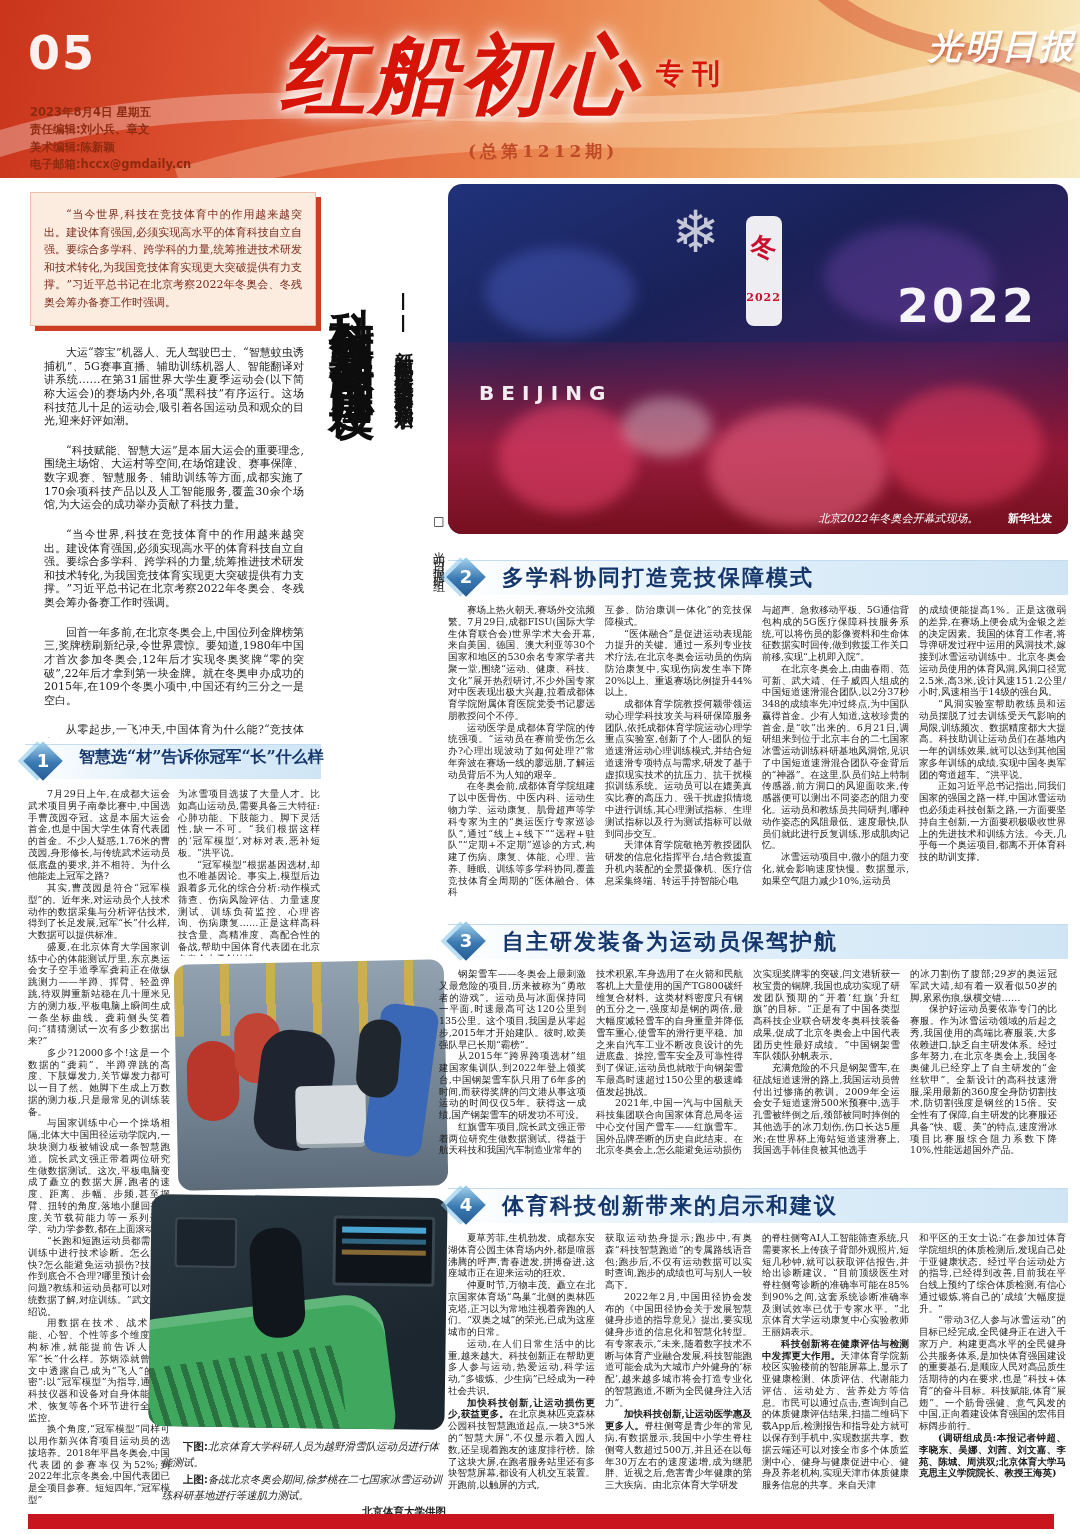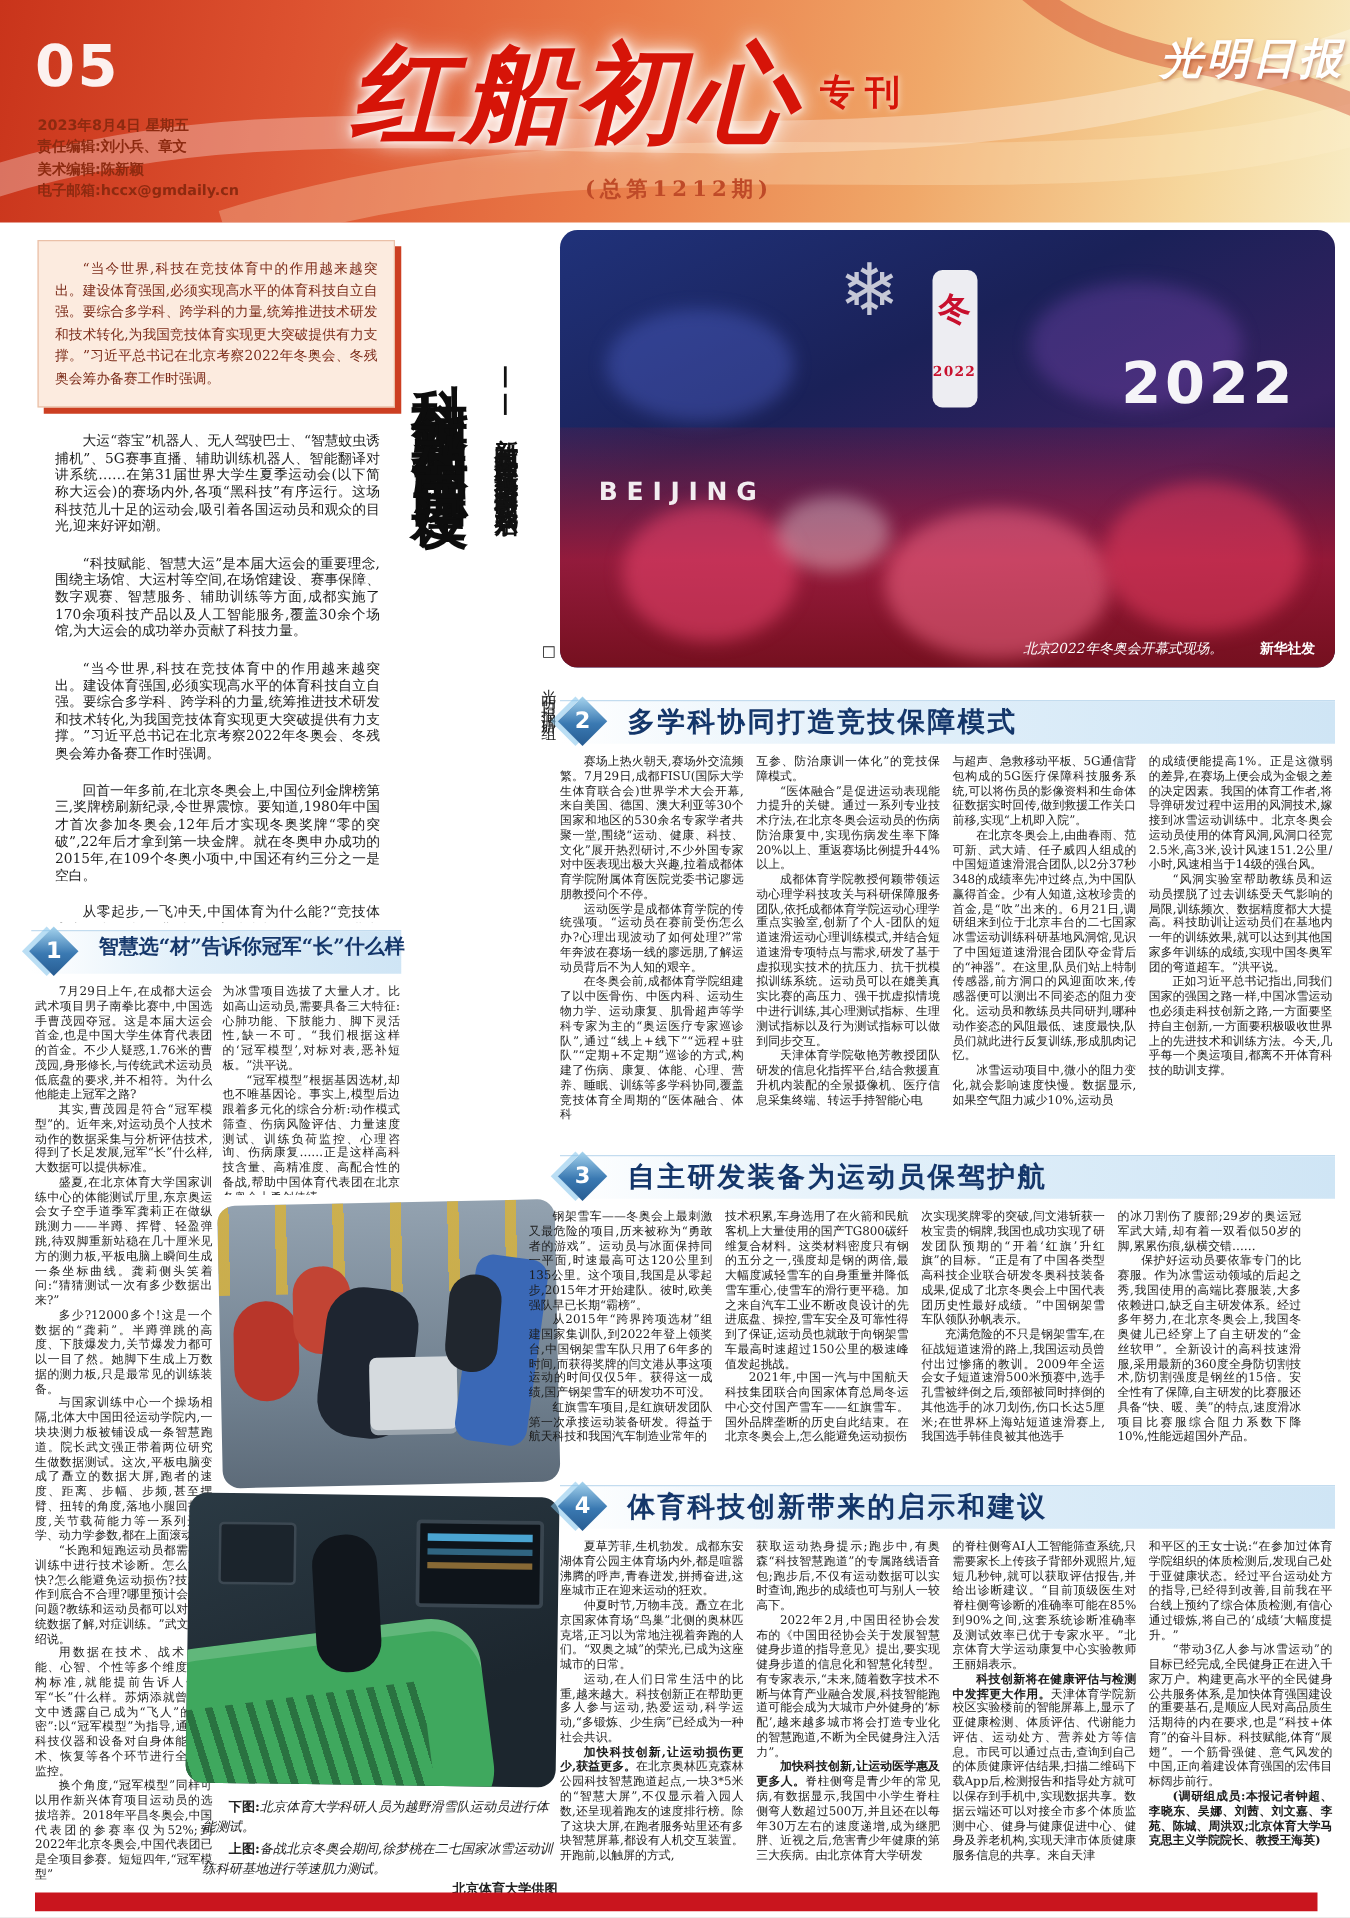--- a/index.html
+++ b/index.html
@@ -4,21 +4,21 @@
 <style>
   html,body{margin:0;padding:0;background:#dedede;}
   .page{position:relative;width:1080px;height:1534px;margin:0 auto;background:#fff;
         font-family:"DejaVu Serif",serif;overflow:hidden;}
   
   .banner{position:absolute;left:0;top:0;width:1080px;height:178px;overflow:hidden;
     background:linear-gradient(100deg,#c9341b 0%,#dd5230 22%,#e97a48 45%,#f0a869 68%,#f6d79d 88%,#f8ecc4 100%);}
   .banner svg{position:absolute;left:0;top:0;}
   .pagenum{position:absolute;left:28px;top:26px;color:rgba(255,255,255,.93);
     font:bold 46px "DejaVu Sans",sans-serif;letter-spacing:2px;}
-  .dateblock{position:absolute;left:30px;top:92px;color:#8d2a10;font-family:"DejaVu Sans",sans-serif;
+  .dateblock{position:absolute;left:30px;top:104px;color:#8d2a10;font-family:"DejaVu Sans",sans-serif;
     font-size:11.5px;font-weight:bold;line-height:1.5;}
   .masttitle{position:absolute;left:280px;top:18px;color:#d61408;font-size:86px;font-weight:bold;
     font-style:italic;letter-spacing:4px;white-space:nowrap;
     text-shadow:0 0 6px #fff,0 0 14px rgba(255,255,255,.95),0 0 22px rgba(255,255,255,.7);}
   .masttitle .suffix{font-size:28px;font-style:normal;letter-spacing:8px;margin-left:16px;
     vertical-align:22px;text-shadow:0 0 6px rgba(255,255,255,.8);}
   .issue{position:absolute;left:468px;top:140px;color:#bf4a28;font-size:17px;font-weight:bold;letter-spacing:4px;}
   .papername{position:absolute;left:928px;top:24px;color:#fff;font-size:34px;font-weight:bold;
     font-style:italic;letter-spacing:3px;text-shadow:1px 2px 3px rgba(140,40,15,.45);}
   
@@ -237,25 +237,25 @@
       </div>
   </div>
 
   <div class="sec-header" style="left:448px;top:922px;width:620px;">
     <div class="sec-band"></div>
     <div class="diamond">
         <span>3</span>
       </div>
     <div class="sec-title">自主研发装备为运动员保驾护航</div>
   </div>
-  <div class="cols" style="left:423px;top:968px;width:620px;height:214px;">
+  <div class="cols" style="left:439px;top:968px;width:620px;height:214px;">
     <div class="col" style="height:214px;">
         <p>钢架雪车——冬奥会上最刺激又最危险的项目,历来被称为“勇敢者的游戏”。运动员与冰面保持同一平面,时速最高可达120公里到135公里。这个项目,我国是从零起步,2015年才开始建队。彼时,欧美强队早已长期“霸榜”。</p>
         <p>从2015年“跨界跨项选材”组建国家集训队,到2022年登上领奖台,中国钢架雪车队只用了6年多的时间,而获得奖牌的闫文港从事这项运动的时间仅仅5年。获得这一成绩,国产钢架雪车的研发功不可没。</p>
-        <p>红旗雪车项目,是红旗研发团队第一次承接运动装备研发。得益于航天科技和我国汽车制造业常年的</p>
+        <p>红旗雪车项目,院长武文强正带着两位研究生做数据测试。得益于航天科技和我国汽车制造业常年的</p>
       </div>
     <div class="col" style="height:214px;">
         <p class="cont">技术积累,车身选用了在火箭和民航客机上大量使用的国产TG800碳纤维复合材料。这类材料密度只有钢的五分之一,强度却是钢的两倍,最大幅度减轻雪车的自身重量并降低雪车重心,使雪车的滑行更平稳。加之来自汽车工业不断改良设计的先进底盘、操控,雪车安全及可靠性得到了保证,运动员也就敢于向钢架雪车最高时速超过150公里的极速峰值发起挑战。</p>
         <p>2021年,中国一汽与中国航天科技集团联合向国家体育总局冬运中心交付国产雪车——红旗雪车。国外品牌垄断的历史自此结束。在北京冬奥会上,怎么能避免运动损伤</p>
       </div>
     <div class="col" style="height:214px;">
         <p class="cont">次实现奖牌零的突破,闫文港斩获一枚宝贵的铜牌,我国也成功实现了研发团队预期的“开着‘红旗’升红旗”的目标。“正是有了中国各类型高科技企业联合研发冬奥科技装备成果,促成了北京冬奥会上中国代表团历史性最好成绩。”中国钢架雪车队领队孙帆表示。</p>
         <p>充满危险的不只是钢架雪车,在征战短道速滑的路上,我国运动员曾付出过惨痛的教训。2009年全运会女子短道速滑500米预赛中,选手孔雪被绊倒之后,颈部被同时摔倒的其他选手的冰刀划伤,伤口长达5厘米;在世界杯上海站短道速滑赛上,我国选手韩佳良被其他选手</p>
       </div>
     <div class="col" style="height:214px;">

